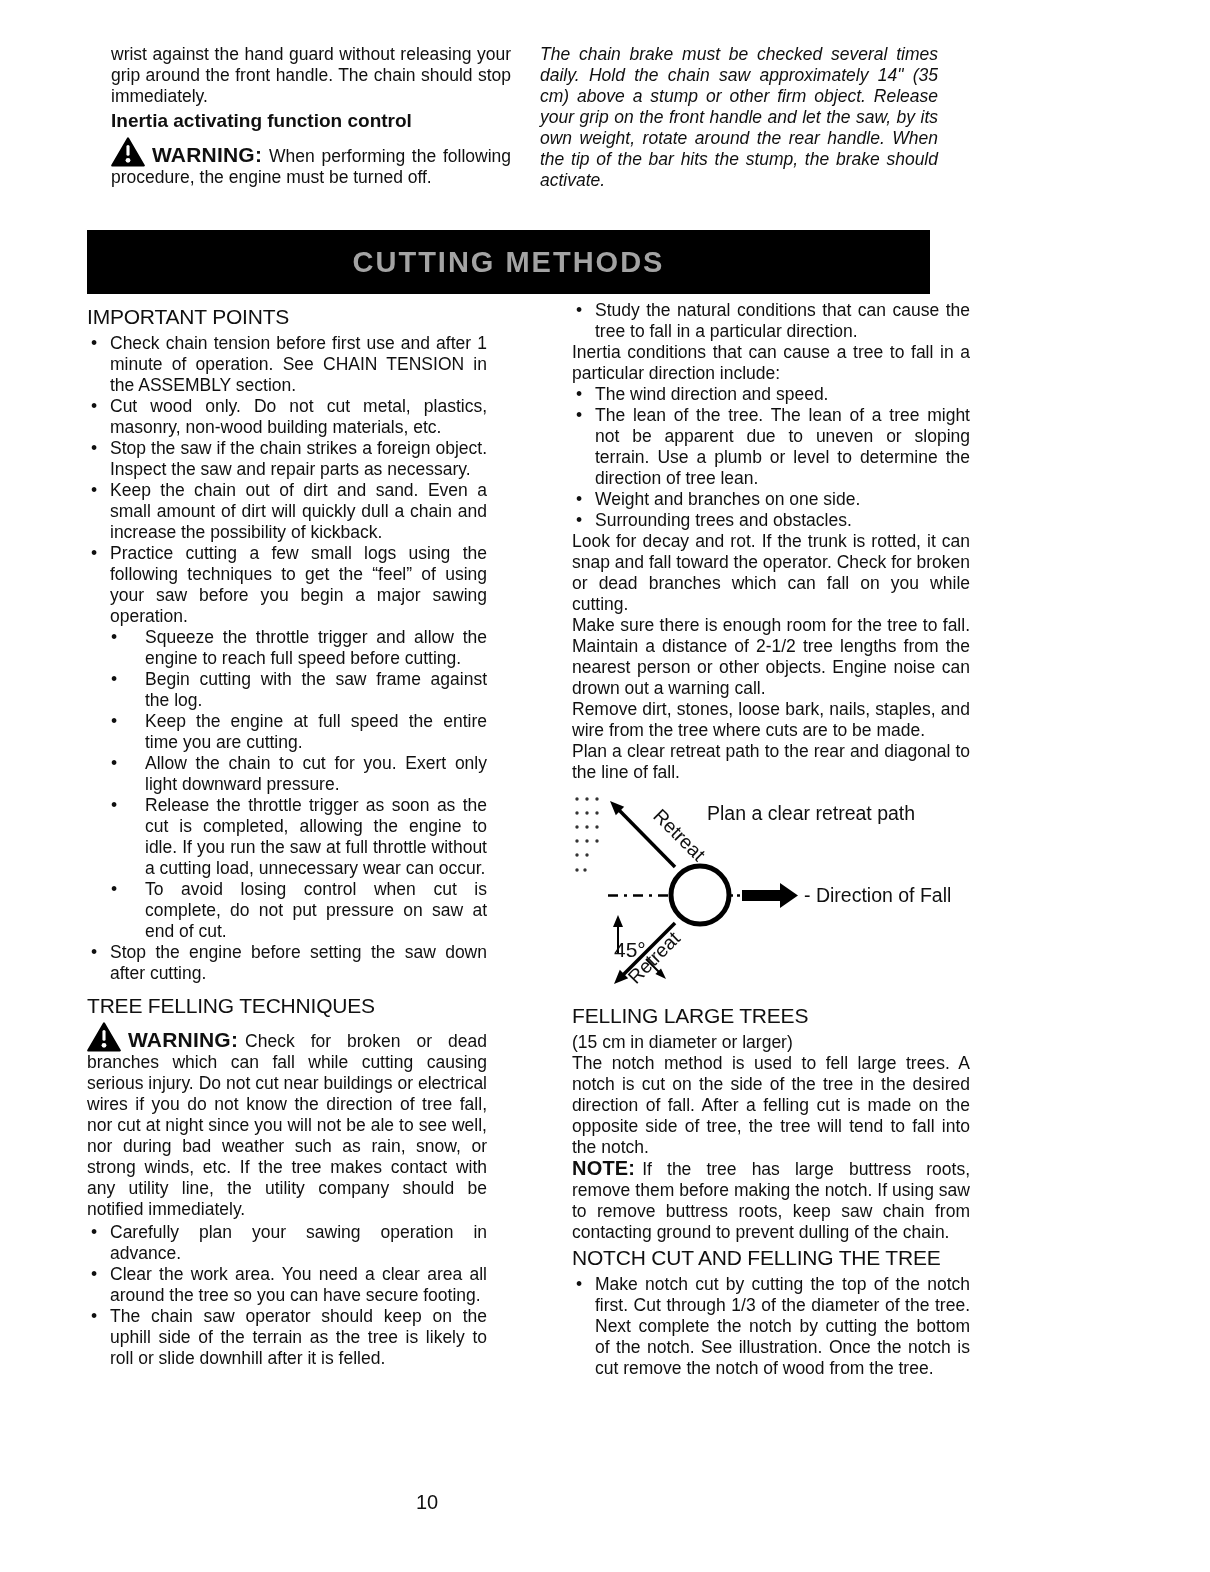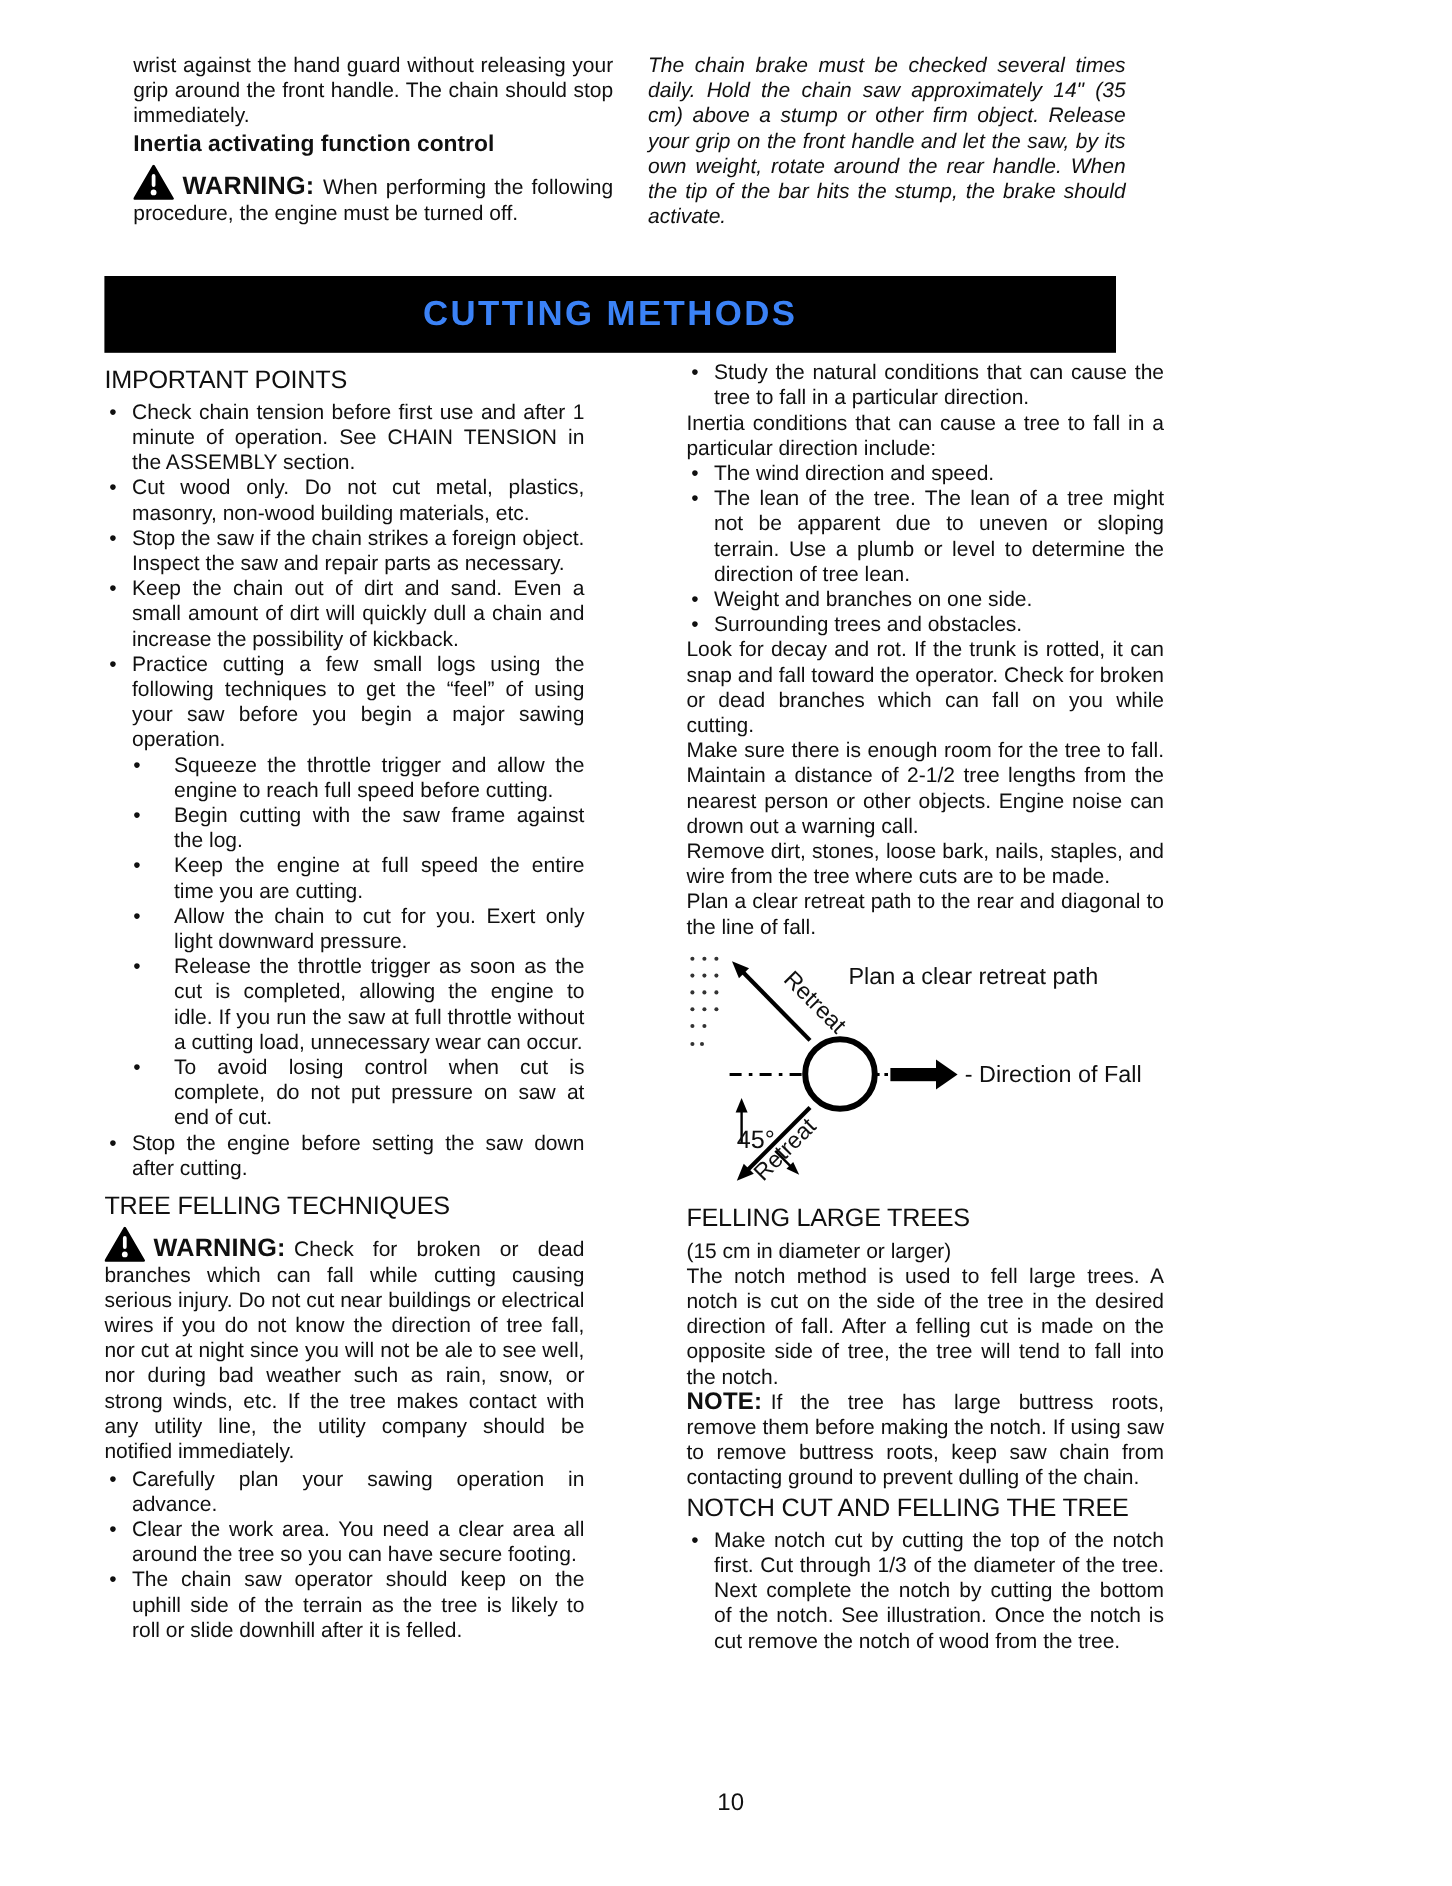--- a/index.html
+++ b/index.html
@@ -11,21 +11,21 @@
     font-size:17.5px; line-height:21px;
   }
   .col { position:absolute; text-align:justify; }
   #top-left  { left:87px;  top:44px;  width:400px;margin-left:24px; }
   #top-right { left:540px; top:44px;  width:398px;font-style:italic; }
   #left-body { left:87px;  top:302px; width:400px; }
   #right-body{ left:572px; top:300px; width:398px; }
 
   #banner {
     position:absolute; left:87px; top:230px; width:843px; height:64px;
-    background:#000; color:#3b82f6;
+    background:#000; color:#a3a3a3;
     display:flex; align-items:center; justify-content:center;
     font-size:29px; font-weight:bold; letter-spacing:2px;
   }
 
   h3 { font-size:21px; line-height:25px; font-weight:normal; text-align:left;
        margin:2px 0 4px; letter-spacing:-0.2px; }
   h3.mt { margin-top:9px; }
   .subhead { font-size:19px; font-weight:bold; text-align:left; margin:3px 0 6px; }
   .plain { text-align:left; }
 
@@ -37,22 +37,22 @@
   .warn { margin:4px 0 2px; }
   .wicon { display:inline-block; width:34px; height:30px; vertical-align:-5px; margin-right:7px; }
   .wicon svg { display:block; width:34px; height:30px; }
   .warn strong { font-size:21px; letter-spacing:0.2px; margin-right:7px; }
   .notep strong { font-size:20px; letter-spacing:0.2px; margin-right:7px; }
 
   .diagram { position:relative; width:398px; height:210px; margin:4px 0 6px; }
   .diagram svg { display:block; overflow:visible; }
   .diagram text { font-family:"Liberation Sans","DejaVu Sans",sans-serif; fill:#101010; }
 
-  #footer { position:absolute; left:440px; top:1492px; width:180px;
-            text-align:right; font-size:20px; }
+  #footer { position:absolute; left:416px; top:1492px; width:180px;
+            text-align:left; font-size:20px; }
 </style>
 </head>
 <body>
 
 <div class="page">
 
   <section class="col" id="top-left">
     <p>wrist against the hand guard without releasing your grip around the front handle. The chain should stop immediately.</p>
     <p class="subhead">Inertia activating function control</p>
     <p class="warn"><span class="wicon"><svg viewBox="0 0 24 21">

